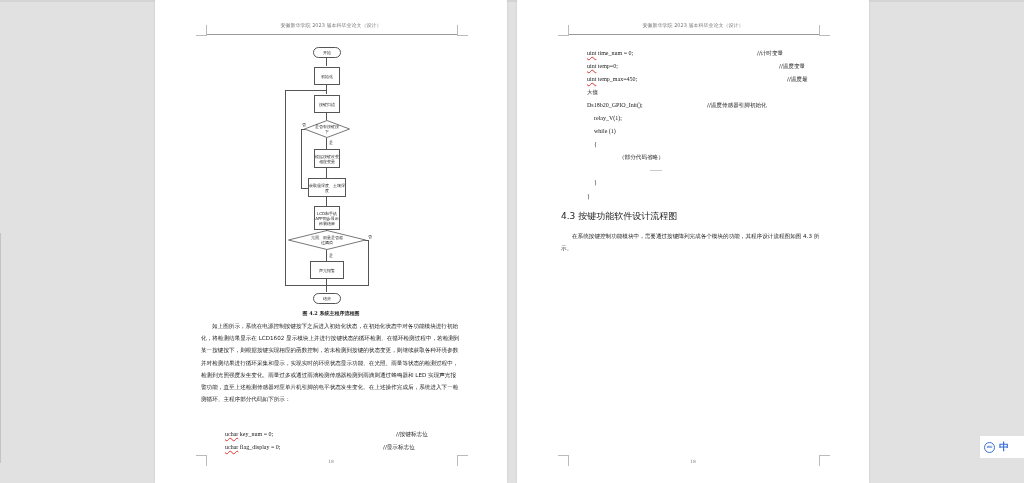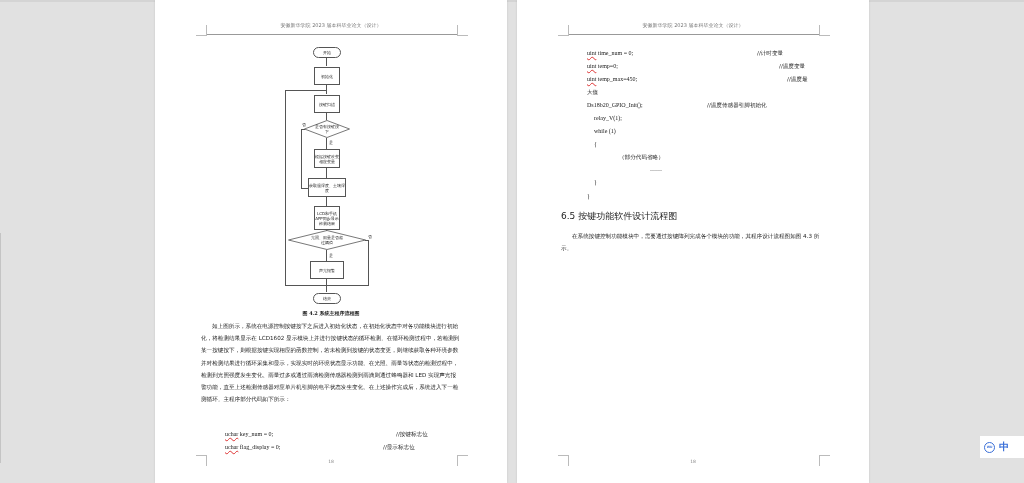--- a/index.html
+++ b/index.html
@@ -112,21 +112,21 @@
   <div class="code" style="left:70px;top:102px;">Ds18b20_GPIO_Init();</div>
   <div class="cmt" style="left:190px;top:102px;">//温度传感器引脚初始化</div>
   <div class="code" style="left:77px;top:115px;">relay_V(1);</div>
   <div class="code" style="left:77px;top:128px;">while (1)</div>
   <div class="code" style="left:77px;top:141px;">{</div>
   <div class="cmt" style="left:102px;top:154px;">（部分代码省略）</div>
   <div class="code" style="left:133px;top:166px;">……</div>
   <div class="code" style="left:77px;top:179px;">}</div>
   <div class="code" style="left:70px;top:193px;">}</div>
 
-  <div class="h2">6.5  按键功能软件设计流程图</div>
+  <div class="h2">4.3  按键功能软件设计流程图</div>
   <div class="body indent" style="position:absolute;left:44px;top:230px;width:262px;">在系统按键控制功能模块中，需要通过按键阵列完成各个模块的功能，其程序设计流程图如图 4.3 所示。</div>
 
   <div class="corner" style="left:41px;top:455px;border-width:1px 1px 0 0;"></div>
   <div class="corner" style="left:302px;top:455px;border-width:1px 0 0 1px;"></div>
   <div class="pno">18</div>
 </div>
 
 <div class="ime">
   <div class="ime-circle">WU</div>
   <span class="ime-zh">中</span>

